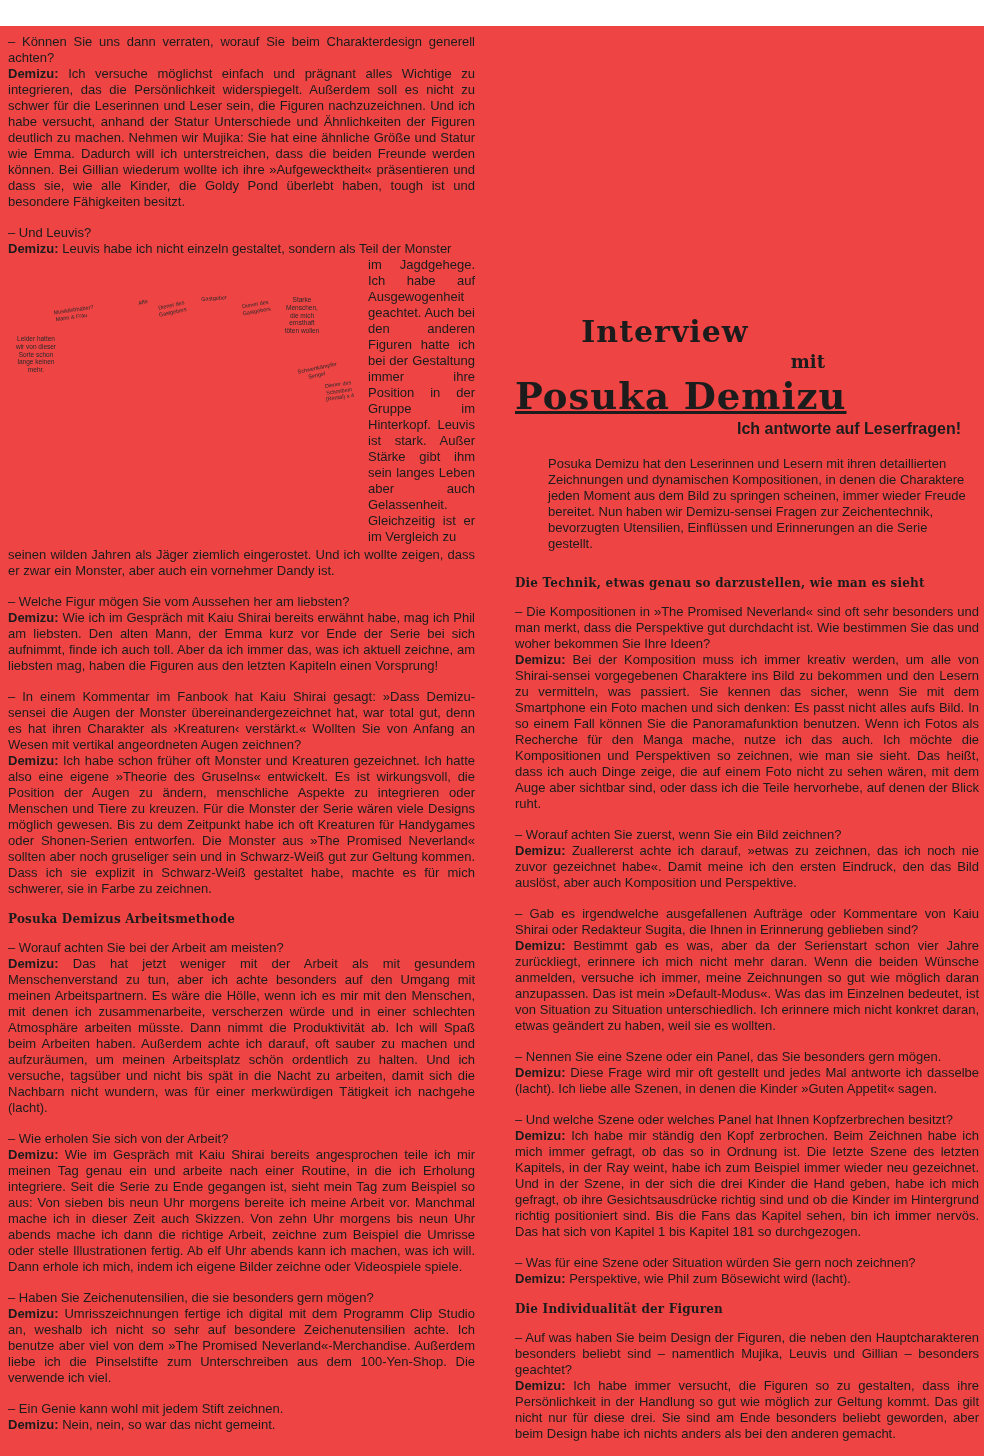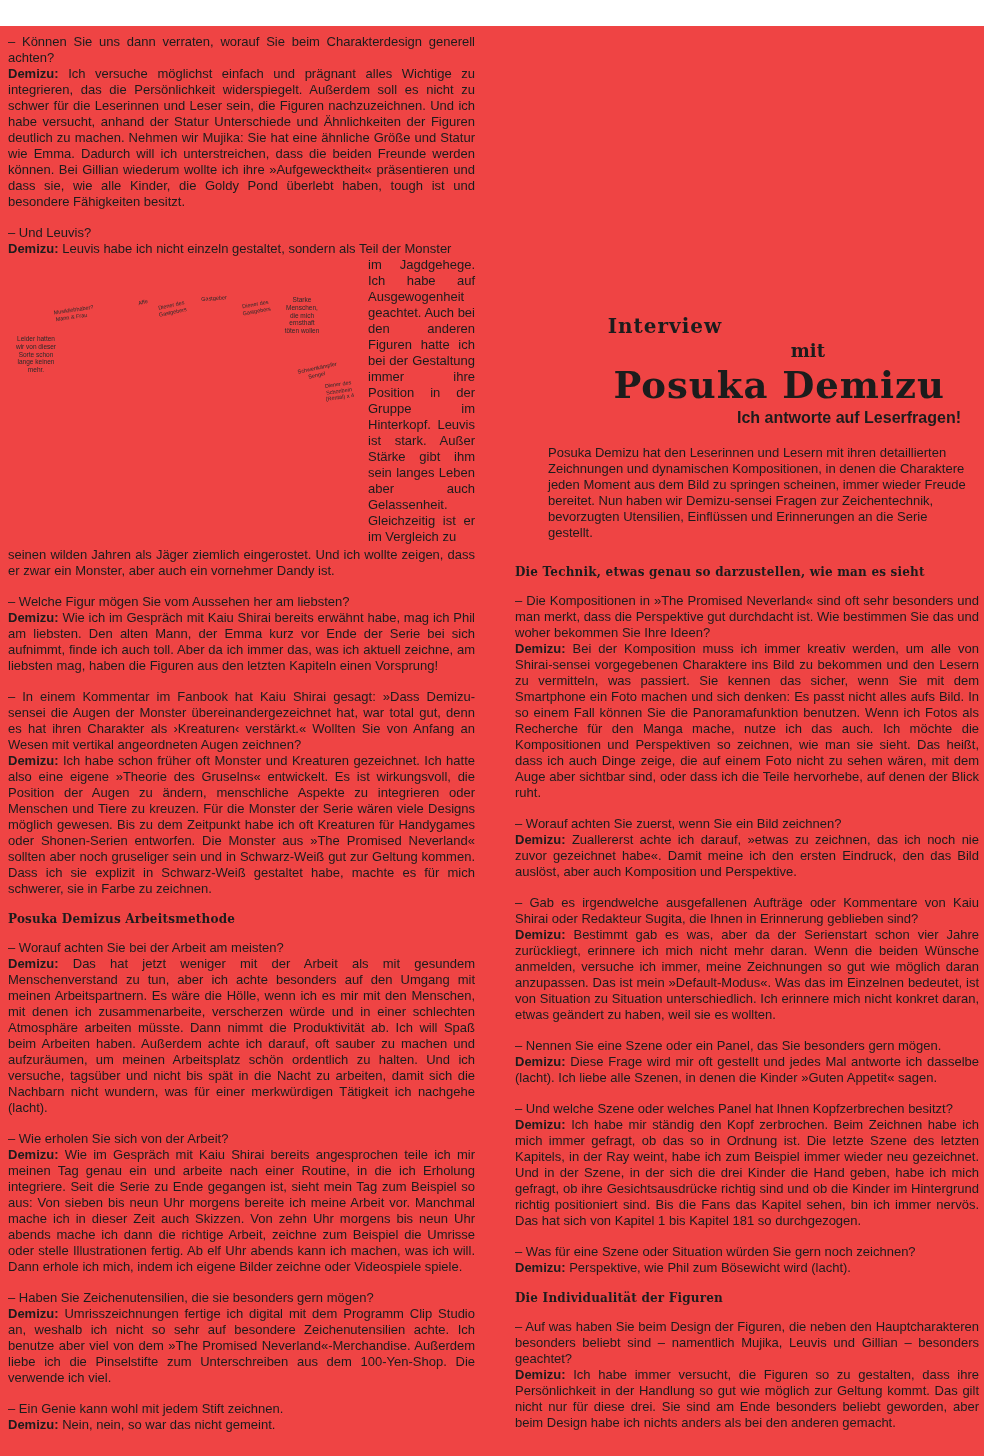--- a/index.html
+++ b/index.html
@@ -34,23 +34,23 @@
   .sl-small{font-size:5.5px;}
 
   .sh{
     font-family:"DejaVu Serif",serif;font-weight:bold;font-size:12px;
     margin:6px 0 14px 0;letter-spacing:.2px;
   }
   .sh-right{margin-top:24px;}
 
   
   .title-block{margin-top:288px;}
-  .t1{font-family:"DejaVu Serif",serif;font-weight:bold;font-size:20px;width:300px;text-align:center;letter-spacing:1px;}
+  .t1{font-family:"DejaVu Serif",serif;font-weight:bold;font-size:30px;width:300px;text-align:center;letter-spacing:1px;}
   .t2{font-family:"DejaVu Serif",serif;font-weight:bold;font-size:18px;width:310px;text-align:right;margin-top:2px;}
-  .t3{font-family:"DejaVu Serif",serif;font-weight:bold;font-size:37px;width:430px;text-align:right;margin-top:2px;letter-spacing:1px;}
+  .t3{font-family:"DejaVu Serif",serif;font-weight:bold;font-size:37px;width:430px;text-align:left;margin-top:2px;letter-spacing:1px;text-decoration:underline;}
   .t4{font-weight:bold;font-size:16px;text-align:right;padding-right:18px;margin-top:2px;}
   .intro{
     font-size:13px;line-height:16px;text-align:left;
     padding-left:33px;padding-right:8px;margin-top:18px;
   }
 </style>
 </head>
 <body>
 
 <div class="page">

